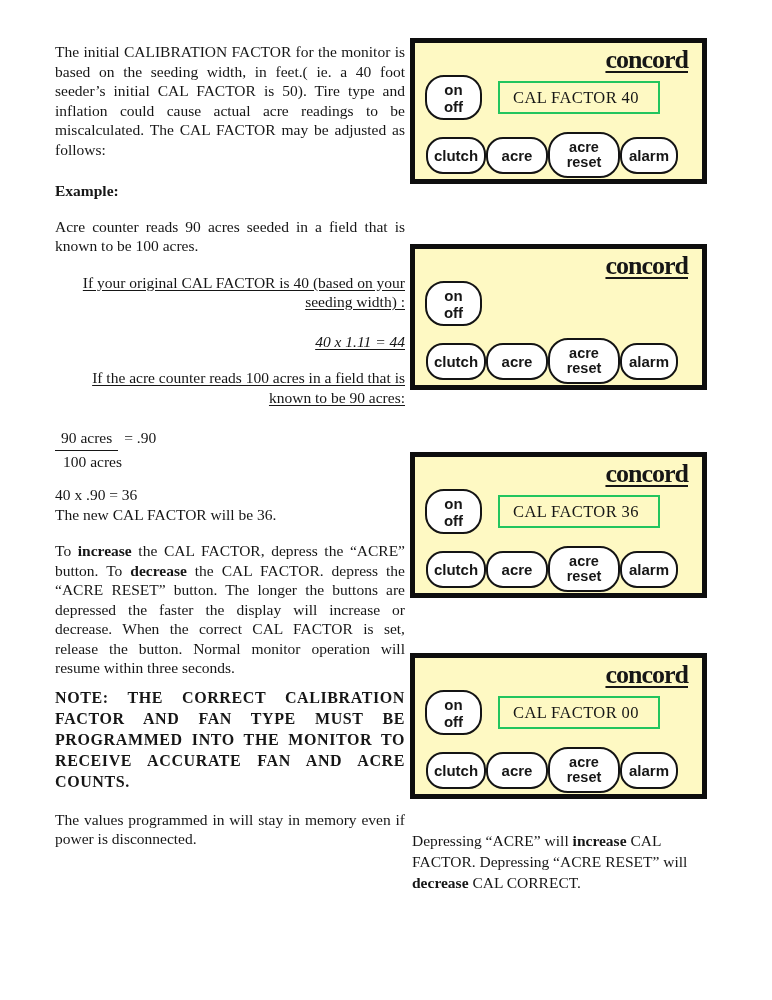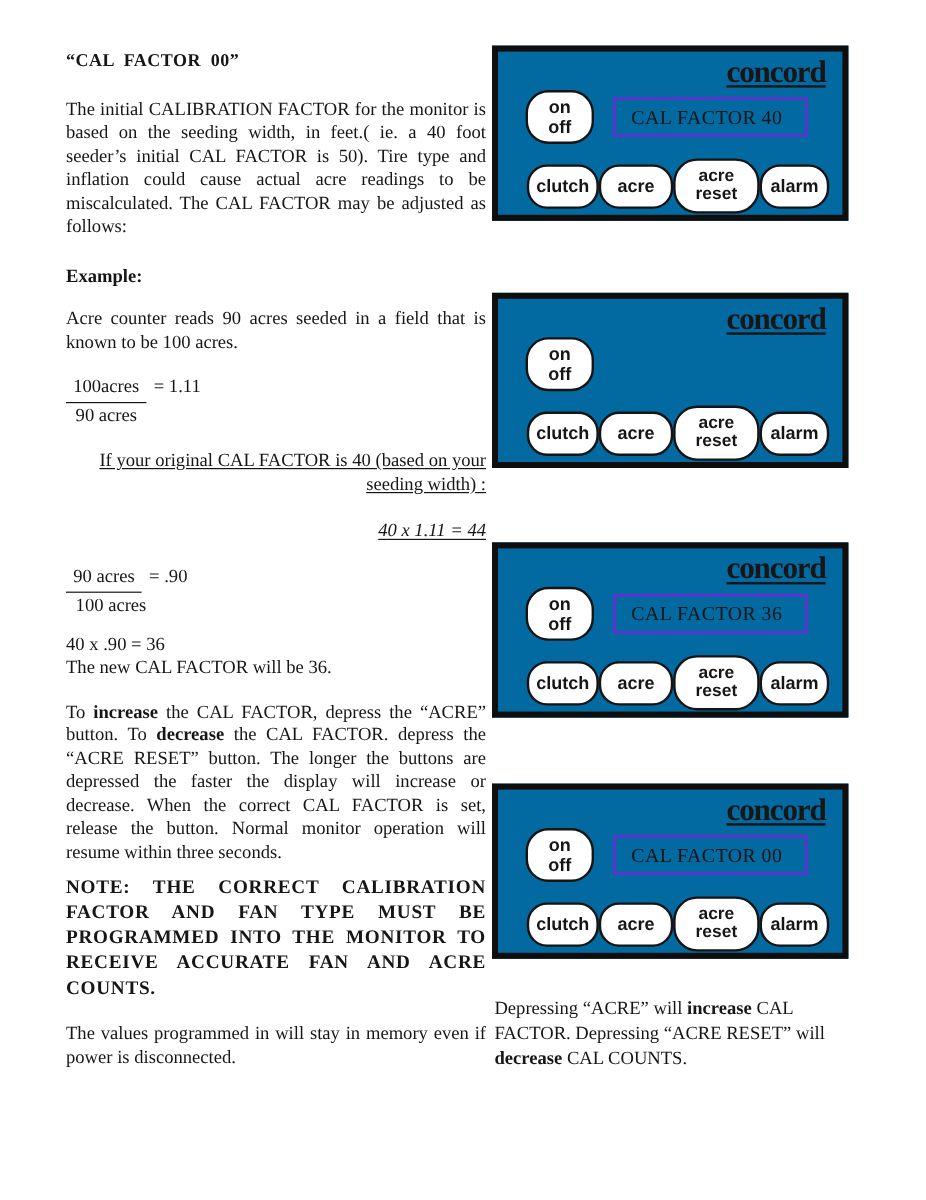--- a/index.html
+++ b/index.html
@@ -45,83 +45,79 @@
     font-weight: bold; font-size: 16px; line-height: 21px;
     letter-spacing: 0.6px; word-spacing: 3px;
     margin: 0 0 18px 0;
   }
   .memory { margin: 0; }
   b { font-weight: bold; }
 
   
   .panel {
     position: absolute; left: 410px; width: 297px; height: 146px;
-    border: 5px solid #0e0e0e; background: #0369a1;
-    padding: 3px 10px 0 23px;
+    border: 5px solid #0e0e0e; background: #fef9c3;
+    padding: 3px 10px 0 10px;
   }
   .p1 { top: 38px; } .p2 { top: 244px; } .p3 { top: 452px; } .p4 { top: 653px; }
   .brand {
     text-align: right;
     font-family: "Liberation Serif", serif;
     font-weight: bold; font-size: 26px; line-height: 1.05;
     letter-spacing: -1px;
     text-decoration: underline; text-underline-offset: 3px;
     padding-right: 4px;
   }
   .row1 { display: flex; align-items: center; margin-top: 2px; }
   .pill {
     border: 2.5px solid #141414; border-radius: 17px; background: #fff;
     font-family: "Liberation Sans", sans-serif; font-weight: bold; font-size: 15px;
     display: flex; align-items: center; justify-content: center; text-align: center;
   }
   .onoff { width: 57px; height: 45px; flex-direction: column; line-height: 17px; border-radius: 19px; }
   .display-box {
     margin-left: 16px; width: 162px; height: 33px;
-    border: 2px solid #6d28d9;
+    border: 2px solid #22c55e;
     display: flex; align-items: center;
     padding-left: 13px;
     font-family: "Liberation Serif", serif; font-size: 16.5px; letter-spacing: 0.4px;
   }
-  .row2 { display: flex; justify-content: space-between; align-items: center; margin-top: 12px; padding: 0 1px; }
+  .row2 { display: flex; justify-content: flex-start; align-items: center; margin-top: 12px; padding: 0 1px; }
   .b-clutch { width: 60px; height: 37px; }
   .b-acre   { width: 62px; height: 37px; }
   .b-reset  { width: 72px; height: 46px; flex-direction: column; font-size: 14.5px; line-height: 15px; border-radius: 20px; }
   .b-alarm  { width: 58px; height: 37px; }
 
   
   .caption {
     position: absolute; left: 412px; top: 830px; width: 296px;
     font-size: 15.5px; line-height: 21px; margin: 0;
   }
 </style>
 </head>
 <body>
 
 <main class="page">
 
   <section class="left-col">
-    <h1 class="h-title">“CAL FACTOR 00”</h1>
 
     <p class="intro just">The initial CALIBRATION FACTOR for the monitor is based on the seeding width, in feet.( ie. a 40 foot seeder’s initial CAL FACTOR is 50). Tire type and inflation could cause actual acre readings to be miscalculated. The CAL FACTOR may be adjusted as follows:</p>
 
     <h2 class="h-example">Example:</h2>
 
     <p class="example-intro just">Acre counter reads 90 acres seeded in a field that is known to be 100 acres.</p>
 
-    <div class="fraction">
-      <div><span class="num">100acres</span><span class="eq">= 1.11</span></div>
-      <div class="den">90 acres</div>
-    </div>
 
     <p class="u rule1">If your original CAL FACTOR is 40 (based on your seeding width) :</p>
 
     <div class="math1">
       <div class="u">40 x 1.11 = 44</div>
     </div>
 
+    <p class="u rule2">If the acre counter reads 100 acres in a field that is known to be 90 acres:</p>
 
     <div class="fraction fraction2">
       <div><span class="num">90 acres</span><span class="eq">= .90</span></div>
       <div class="den">100 acres</div>
     </div>
 
     <div class="math2">
       <div>40 x .90 = 36</div>
       <div>The new CAL FACTOR will be 36.</div>
     </div>
@@ -205,15 +201,15 @@
       <div class="pill b-clutch">clutch</div>
       <div class="pill b-acre">acre</div>
       <div class="pill b-reset">
         <span>acre</span>
         <span>reset</span>
       </div>
       <div class="pill b-alarm">alarm</div>
     </div>
   </div>
 
-  <p class="caption"><span>Depressing “ACRE” will </span><b>increase</b><span> CAL FACTOR. Depressing “ACRE RESET” will </span><b>decrease</b><span> CAL COUNTS.</span></p>
+  <p class="caption"><span>Depressing “ACRE” will </span><b>increase</b><span> CAL FACTOR. Depressing “ACRE RESET” will </span><b>decrease</b><span> CAL CORRECT.</span></p>
 
 </main>
 
 </body></html>

